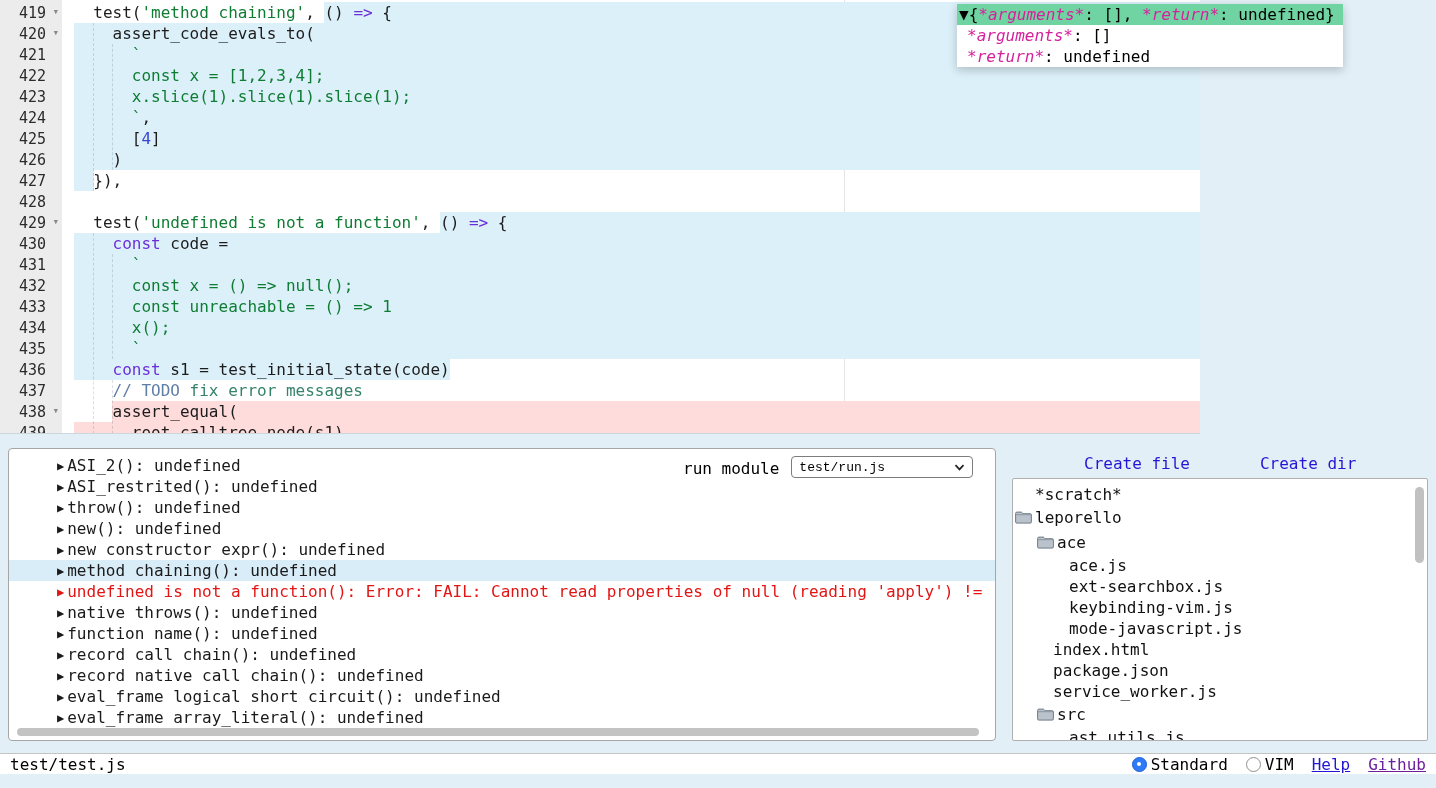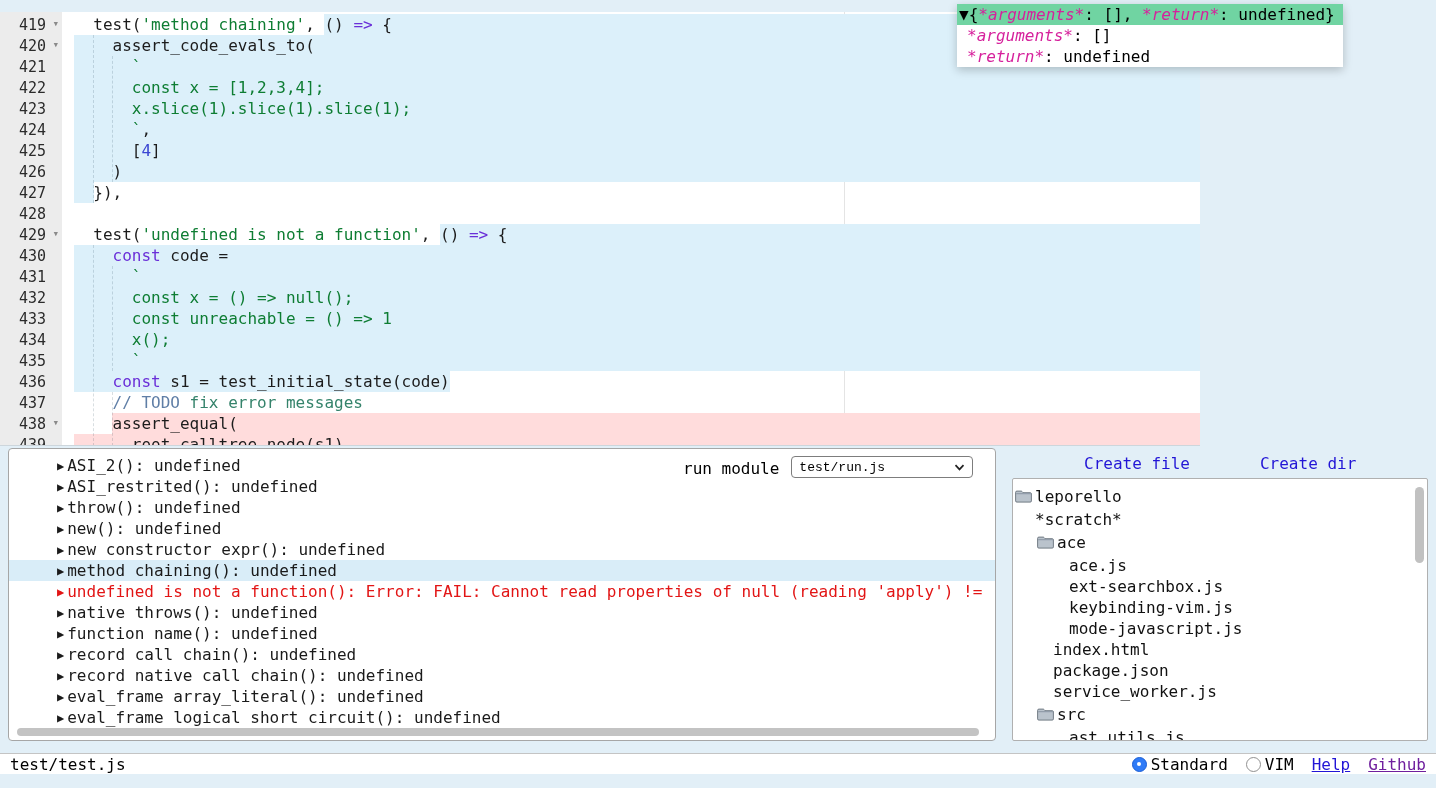--- a/index.html
+++ b/index.html
@@ -8,21 +8,21 @@
     --string-green:#0e7d33; --keyword-purple:#6a2fd8; --number-blue:#3b46d2;
     --comment-slate:#5f7ea6; --comment-teal:#35836b; --link-blue:#2215d6;
     --link-visited-purple:#6f1f9e; --radio-blue:#2f7bf7; --page-background:#e2eff7;
     --gutter-grey:#ececec;
   }
   *{margin:0;padding:0;box-sizing:border-box}
   html,body{width:1436px;height:788px;overflow:hidden}
   body{background:var(--page-background);font-family:"DejaVu Sans Mono",monospace;position:relative}
 
   
-  .editor{position:absolute;left:0;top:12px;width:1200px;height:434px;background:#fff;
+  .editor{position:absolute;left:0;top:0;width:1200px;height:434px;background:#fff;
           border-bottom:1px solid #cdd6dc;overflow:hidden}
   .print-margin{position:absolute;left:844px;top:0;width:1px;height:434px;background:#e4e4e4}
   .hl{position:absolute;background:var(--highlight-blue)}
   .hl.red{background:var(--highlight-red)}
   .hl-a{left:324px;top:2px;width:1100px;height:21px}
   .hl-b{left:74px;top:23px;width:1350px;height:147px}
   .hl-c{left:74px;top:170px;width:20px;height:21px}
   .hl-d{left:440px;top:212px;width:984px;height:21px}
   .hl-e{left:74px;top:233px;width:1350px;height:126px}
   .hl-f{left:74px;top:359px;width:376px;height:21px}
@@ -224,46 +224,46 @@
       <div class="crow"><span class="arrow">▶</span><span>ASI_restrited(): undefined</span></div>
       <div class="crow"><span class="arrow">▶</span><span>throw(): undefined</span></div>
       <div class="crow"><span class="arrow">▶</span><span>new(): undefined</span></div>
       <div class="crow"><span class="arrow">▶</span><span>new constructor expr(): undefined</span></div>
       <div class="crow selected"><span class="arrow">▶</span><span>method chaining(): undefined</span></div>
       <div class="crow error"><span class="arrow">▶</span><span>undefined is not a function(): Error: FAIL: Cannot read properties of null (reading 'apply') !=</span></div>
       <div class="crow"><span class="arrow">▶</span><span>native throws(): undefined</span></div>
       <div class="crow"><span class="arrow">▶</span><span>function name(): undefined</span></div>
       <div class="crow"><span class="arrow">▶</span><span>record call chain(): undefined</span></div>
       <div class="crow"><span class="arrow">▶</span><span>record native call chain(): undefined</span></div>
+      <div class="crow"><span class="arrow">▶</span><span>eval_frame logical short circuit(): undefined</span></div>
       <div class="crow"><span class="arrow">▶</span><span>eval_frame array_literal(): undefined</span></div>
-      <div class="crow"><span class="arrow">▶</span><span>eval_frame logical short circuit(): undefined</span></div>
     </div>
   <div class="run-module">
     <span class="rm-label">run module</span>
     <div class="rm-select">
       <span>test/run.js</span>
       <svg width="11" height="7" viewBox="0 0 11 7">
         <path d="M1.5 1.2 L5.5 5.4 L9.5 1.2" stroke="#222" stroke-width="1.7" fill="none"></path>
       </svg>
     </div>
   </div>
   <div class="hscroll-thumb"></div>
 </div>
 
 <div class="filetree-header">
   <span class="ft-link">Create file</span>
   <span class="ft-link">Create dir</span>
 </div>
 <div class="filetree">
   <div class="ft-list">
+      <div class="ft-row" style="padding-left: 22px;"><span>*scratch*</span></div>
       <div class="ft-row folder" style="padding-left: 2px;"><svg width="17" height="13" viewBox="0 0 17 13">
           <path d="M.6 2.4 Q.6 1.1 1.9 1.1 L6 1.1 Q6.7 1.1 7.1 1.6 L8 2.7 L15.2 2.7 Q16.4 2.7 16.4 3.9 L16.4 10.9 Q16.4 12.1 15.2 12.1 L1.9 12.1 Q.6 12.1 .6 10.9 Z" fill="#bac3cc" stroke="#67707b" stroke-width="0.9"></path>
           <path d="M.9 4.3 L16.1 4.3 L16.1 3.4 Q16.1 3 15.6 3 L1.4 3 Z" fill="#929daa"></path>
         </svg><span>leporello</span></div>
-      <div class="ft-row" style="padding-left: 22px;"><span>*scratch*</span></div>
       <div class="ft-row folder" style="padding-left: 24px;"><svg width="17" height="13" viewBox="0 0 17 13">
           <path d="M.6 2.4 Q.6 1.1 1.9 1.1 L6 1.1 Q6.7 1.1 7.1 1.6 L8 2.7 L15.2 2.7 Q16.4 2.7 16.4 3.9 L16.4 10.9 Q16.4 12.1 15.2 12.1 L1.9 12.1 Q.6 12.1 .6 10.9 Z" fill="#bac3cc" stroke="#67707b" stroke-width="0.9"></path>
           <path d="M.9 4.3 L16.1 4.3 L16.1 3.4 Q16.1 3 15.6 3 L1.4 3 Z" fill="#929daa"></path>
         </svg><span>ace</span></div>
       <div class="ft-row" style="padding-left: 56px;"><span>ace.js</span></div>
       <div class="ft-row" style="padding-left: 56px;"><span>ext-searchbox.js</span></div>
       <div class="ft-row" style="padding-left: 56px;"><span>keybinding-vim.js</span></div>
       <div class="ft-row" style="padding-left: 56px;"><span>mode-javascript.js</span></div>
       <div class="ft-row" style="padding-left: 40px;"><span>index.html</span></div>
       <div class="ft-row" style="padding-left: 40px;"><span>package.json</span></div>

